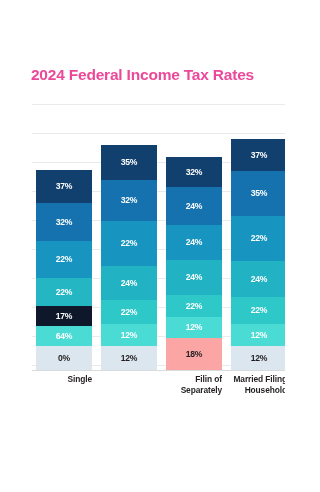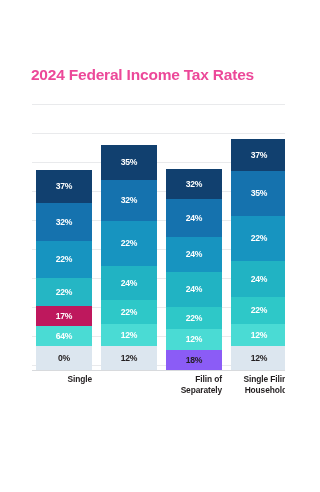--- a/index.html
+++ b/index.html
@@ -136,21 +136,21 @@
           </div>
           <div class="seg" style="height: 38px; background: rgb(21, 114, 174);">
             <span class="seg-label" style="color: rgb(255, 255, 255);">32%</span>
           </div>
           <div class="seg" style="height: 37px; background: rgb(23, 148, 192);">
             <span class="seg-label" style="color: rgb(255, 255, 255);">22%</span>
           </div>
           <div class="seg" style="height: 28px; background: rgb(37, 182, 196);">
             <span class="seg-label" style="color: rgb(255, 255, 255);">22%</span>
           </div>
-          <div class="seg" style="height: 20px; background: #be185d;">
+          <div class="seg" style="height: 20px; background: #0f172a;">
             <span class="seg-label" style="color: rgb(255, 255, 255);">17%</span>
           </div>
           <div class="seg" style="height: 20px; background: rgb(74, 219, 212);">
             <span class="seg-label" style="color: rgb(255, 255, 255);">64%</span>
           </div>
           <div class="seg" style="height: 24px; background: rgb(220, 230, 239);">
             <span class="seg-label" style="color: rgb(35, 31, 32);">0%</span>
           </div>
         </div>
         <div class="bar-col" style="left: 69px; width: 56px;">
@@ -188,21 +188,21 @@
           </div>
           <div class="seg" style="height: 35px; background: rgb(33, 179, 195);">
             <span class="seg-label" style="color: rgb(255, 255, 255);">24%</span>
           </div>
           <div class="seg" style="height: 22px; background: rgb(46, 200, 200);">
             <span class="seg-label" style="color: rgb(255, 255, 255);">22%</span>
           </div>
           <div class="seg" style="height: 21px; background: rgb(74, 219, 212);">
             <span class="seg-label" style="color: rgb(255, 255, 255);">12%</span>
           </div>
-          <div class="seg" style="height: 20px; background: #8b5cf6;">
+          <div class="seg" style="height: 32px; background: #fca5a5;">
             <span class="seg-label" style="color: rgb(35, 31, 32);">18%</span>
           </div>
         </div>
         <div class="bar-col" style="left: 199px; width: 56px;">
           <div class="seg" style="height: 32px; background: rgb(17, 64, 111);">
             <span class="seg-label" style="color: rgb(255, 255, 255);">37%</span>
           </div>
           <div class="seg" style="height: 45px; background: rgb(21, 114, 174);">
             <span class="seg-label" style="color: rgb(255, 255, 255);">35%</span>
           </div>
@@ -227,18 +227,18 @@
 
   <div class="xaxis">
       <div class="xlabel" style="left: 4px; width: 56px;">
         <span>Single</span>
       </div>
       <div class="xlabel" style="left: 134px; width: 56px;">
         <span>Filin of</span>
         <span>Separately</span>
       </div>
       <div class="xlabel" style="left: 199px; width: 56px;">
-        <span>Single Filin</span>
+        <span>Married Filing</span>
         <span>Household</span>
       </div>
     </div>
 
 </div>
 
 </body></html>

